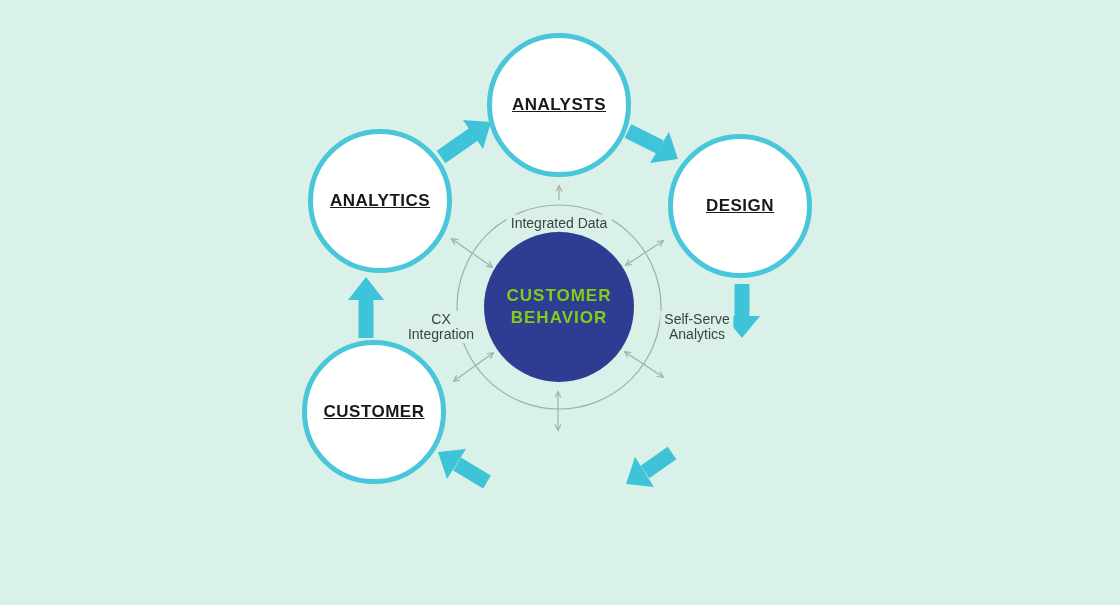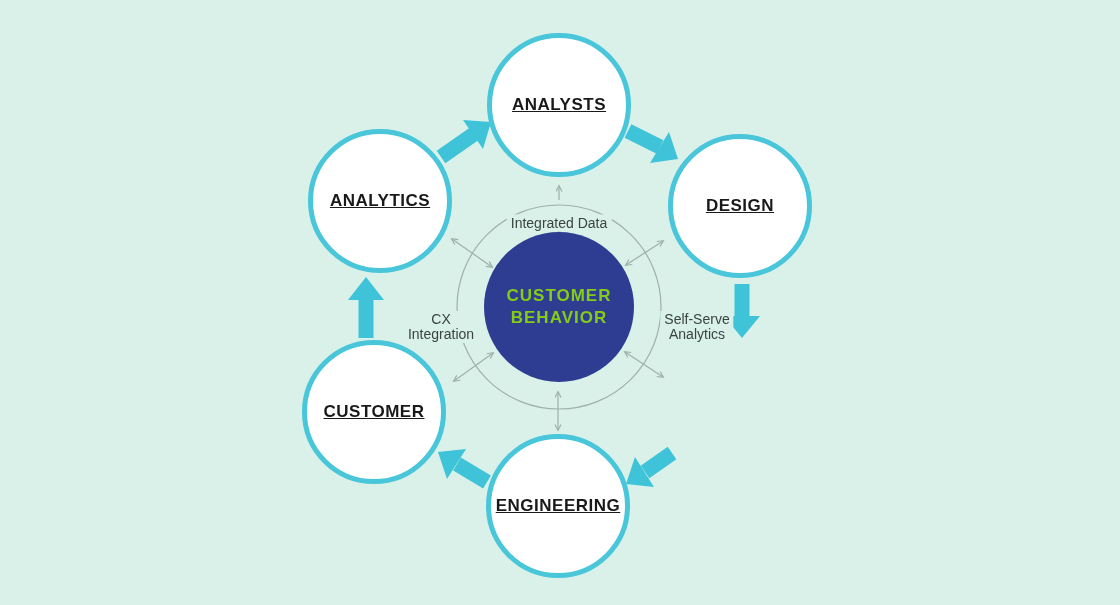--- a/index.html
+++ b/index.html
@@ -114,23 +114,20 @@
     <span>CUSTOMER</span>
     <span>BEHAVIOR</span>
   </div>
 
   <div class="node" style="left:487px;top:33px;">
     <span>ANALYSTS</span>
   </div>
   <div class="node" style="left:668px;top:134px;">
     <span>DESIGN</span>
   </div>
-  <div class="node" style="left:486px;top:434px;">
-    <span>ENGINEERING</span>
-  </div>
   <div class="node" style="left:302px;top:340px;">
     <span>CUSTOMER</span>
   </div>
   <div class="node" style="left:308px;top:129px;">
     <span>ANALYTICS</span>
   </div>
 
 </div>
 
 </body></html>

